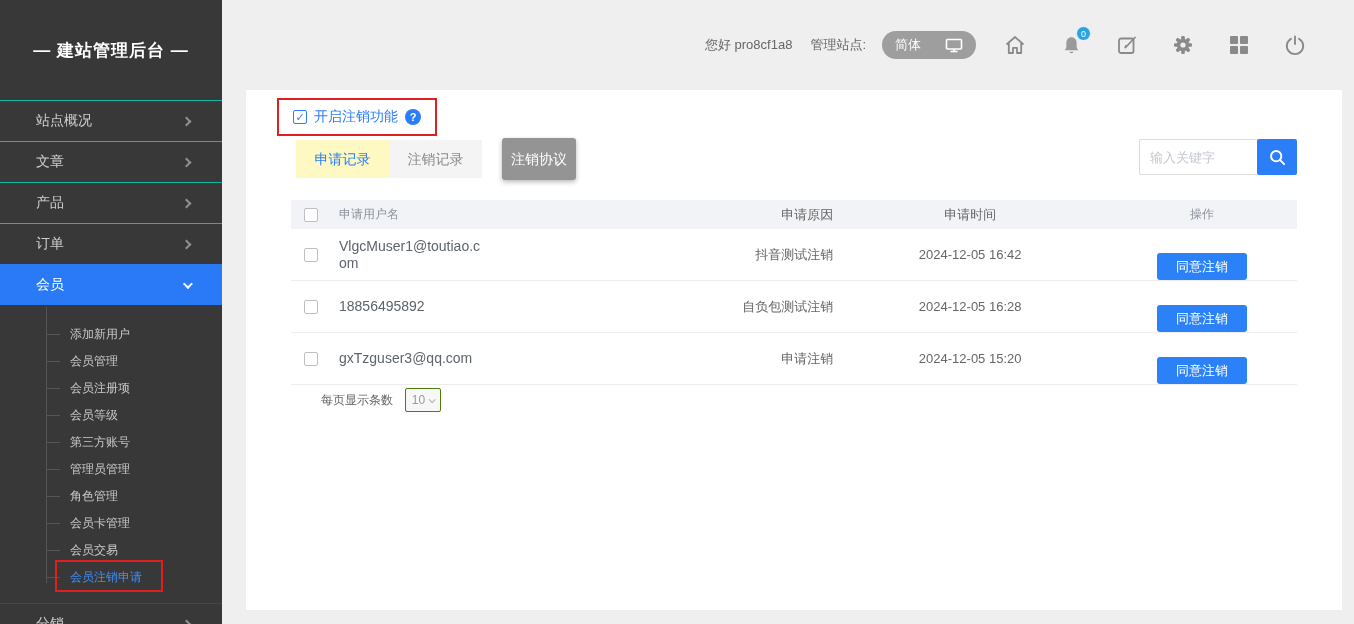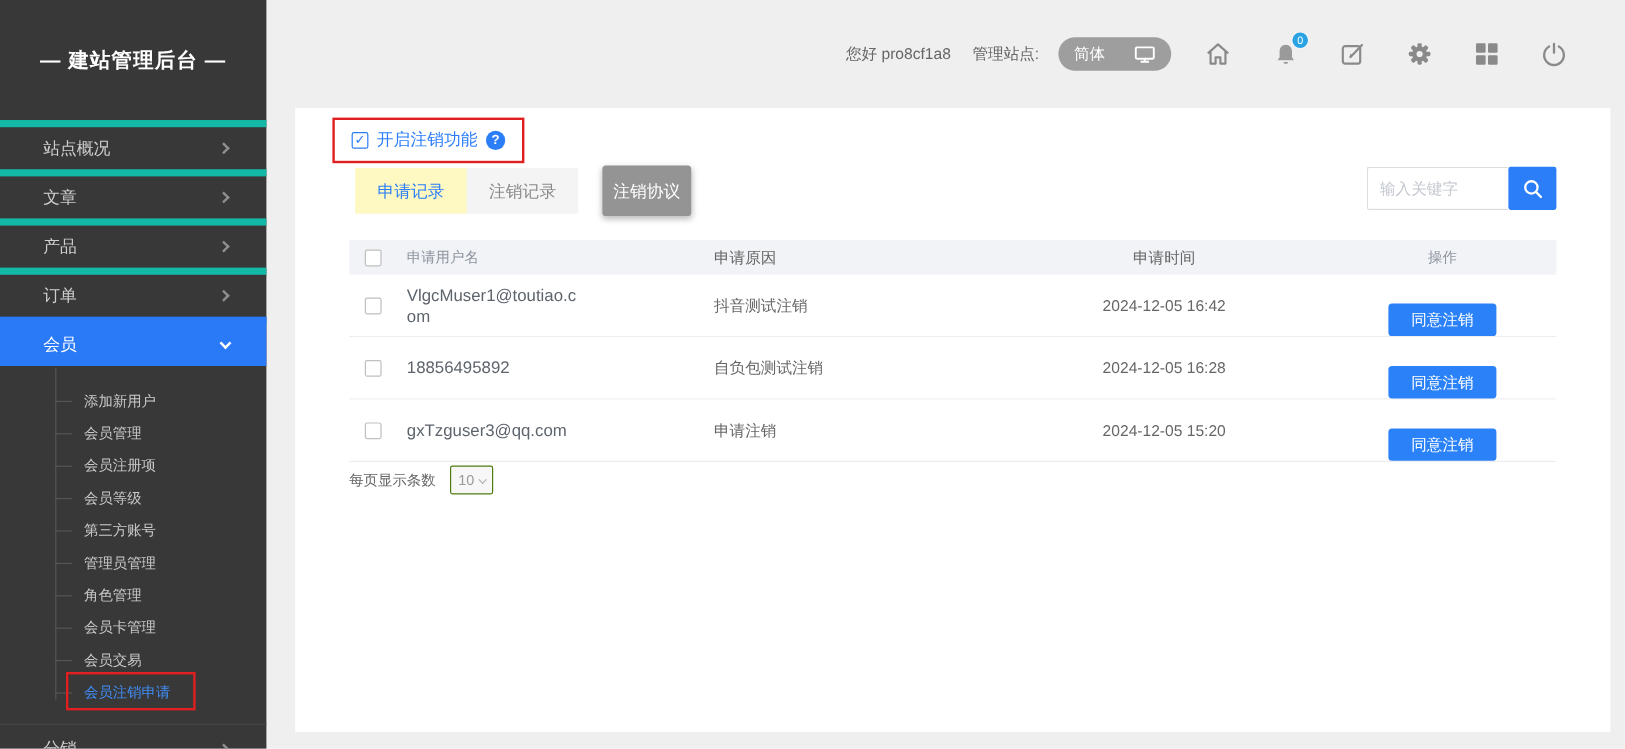--- a/index.html
+++ b/index.html
@@ -10,21 +10,21 @@
   }
 
   
   .sidebar { position:absolute; left:0; top:0; width:222px; height:624px; background:#383838; z-index:5; }
   .sidebar-title {
     height:100px; display:flex; align-items:center; justify-content:center;
     color:#fff; font-size:17px; font-weight:bold; letter-spacing:1px;
   }
   .nav-item {
     height:41px; display:flex; align-items:center; justify-content:space-between;
-    padding:0 32px 0 36px; border-top:6px solid #14b8a6;
+    padding:0 32px 0 36px; border-top:1px solid #14b8a6;
     font-size:14px; color:#cfcfcf; cursor:pointer;
   }
   .nav-item.active { background:#2a7af7; color:#fff; border-top-color:#2a7af7; }
   .chev { width:7px; height:7px; border-right:2px solid #8f8f8f; border-bottom:2px solid #8f8f8f; transform:rotate(-45deg); }
   .nav-item.active .chev { border-color:#fff; transform:rotate(45deg) translateY(-2px); }
   .submenu { position:relative; padding:16px 0 12px 0; }
   .submenu::before { content:""; position:absolute; left:46px; top:2px; width:1px; height:276px; background:#555; }
   .submenu-item {
     position:relative; height:27px; line-height:27px; padding-left:70px;
     font-size:12px; color:#c9c9c9; cursor:pointer; white-space:nowrap;
@@ -87,36 +87,36 @@
     width:40px; height:36px; background:#2b7ef8; border:none; border-radius:2px;
     display:flex; align-items:center; justify-content:center; cursor:pointer;
   }
 
   .table { position:absolute; left:45px; right:45px; top:110px; }
   .trow { display:flex; align-items:center; }
   .thead { background:#f1f3f6; height:29px; color:#8d939e; font-size:12px; }
   .tbody-row { border-bottom:1px solid #ededed; min-height:46px; background:#fff; }
   .col-check { width:48px; padding-left:13px; display:flex; align-items:center; }
   .col-user  { width:256px; font-size:14px; color:#5d646c; }
-  .col-reason{ flex:1.35; text-align:left; font-size:13px; color:#666; }
+  .col-reason{ flex:1.35; text-align:right; font-size:13px; color:#666; }
   .col-time  { flex:1.55; text-align:center; font-size:13px; color:#666; }
   .col-action{ width:190px; display:flex; justify-content:center; }
   .thead .col-user { font-size:12px; color:#8d939e; }
   .thead .col-action { font-size:12px; color:#8d939e; display:block; text-align:center; }
   .username { display:inline-block; max-width:148px; word-break:break-all; line-height:1.2; }
   .cb {
     width:14px; height:14px; border:1px solid #bfbfbf; border-radius:2px; background:#fff; cursor:pointer;
   }
   .ok-btn {
     width:90px; height:27px; background:#2b82f8; color:#fff; border:none; border-radius:3px;
     font-size:13px; cursor:pointer; font-family:inherit;margin-top:24px;
   }
 
   .pager { position:absolute; left:45px; top:298px; display:flex; align-items:center; gap:12px; }
-  .pager-label { font-size:12px; color:#666; }
+  .pager-label { font-size:12px; color:#666;margin-left:30px; }
   .page-size {
     min-width:36px; height:24px; background:#f7f7f7; border:1px solid #4d7c0f; border-radius:2px;
     display:flex; align-items:center; justify-content:center; gap:4px;
     font-size:12px; color:#999; cursor:pointer; padding:0 5px;
   }
   .mini-chev { width:5px; height:5px; border-right:1px solid #b0b0b0; border-bottom:1px solid #b0b0b0; transform:rotate(45deg) translateY(-1px); }
 
   svg { display:block; }
 </style>
 </head>

